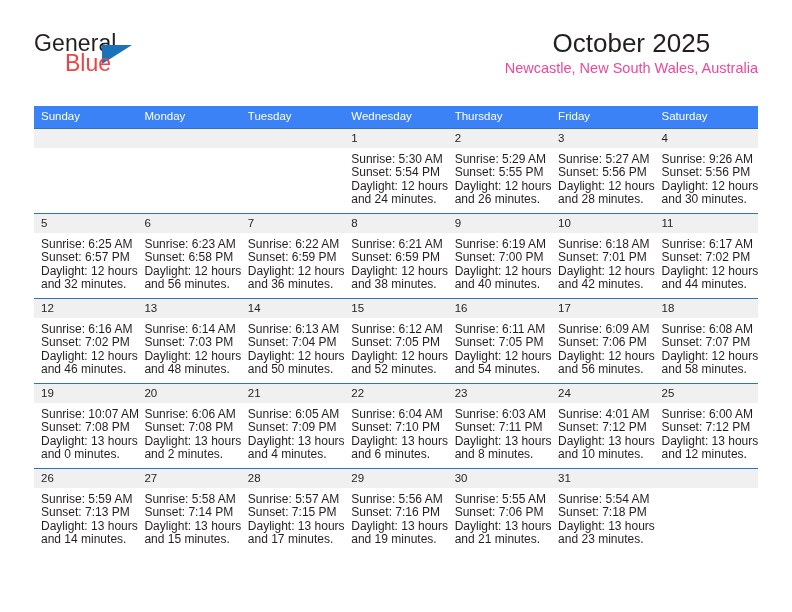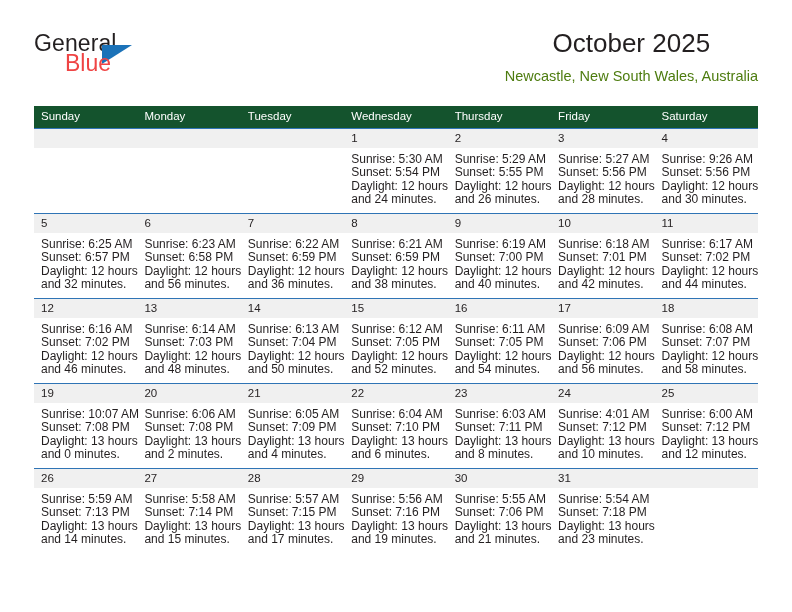--- a/index.html
+++ b/index.html
@@ -71,40 +71,39 @@
     text-align: center;
   }
   .cal-title {
     font-size: 26px;
     color: #231f20;
     line-height: 30px;
     white-space: nowrap;
   }
   .cal-subtitle {
     font-size: 14.5px;
-    color: #4d7c0f;
+    color: #ec4899;
     line-height: 20px;
-    margin-top: 8px;
     white-space: nowrap;
   }
 
   
   .cal-wrap {
     position: absolute;
     left: 34px;
     top: 106px;
     width: 724px;
   }
   table.cal {
     border-collapse: collapse;
     width: 724px;
     table-layout: fixed;
   }
   table.cal th {
-    background: #14532d;
+    background: #3b82f6;
     color: #ffffff;
     font-weight: normal;
     font-size: 11.5px;
     text-align: left;
     padding: 4px 0 5px 7px;
     height: 10px;
     line-height: 13px;
   }
   table.cal td {
     vertical-align: top;

